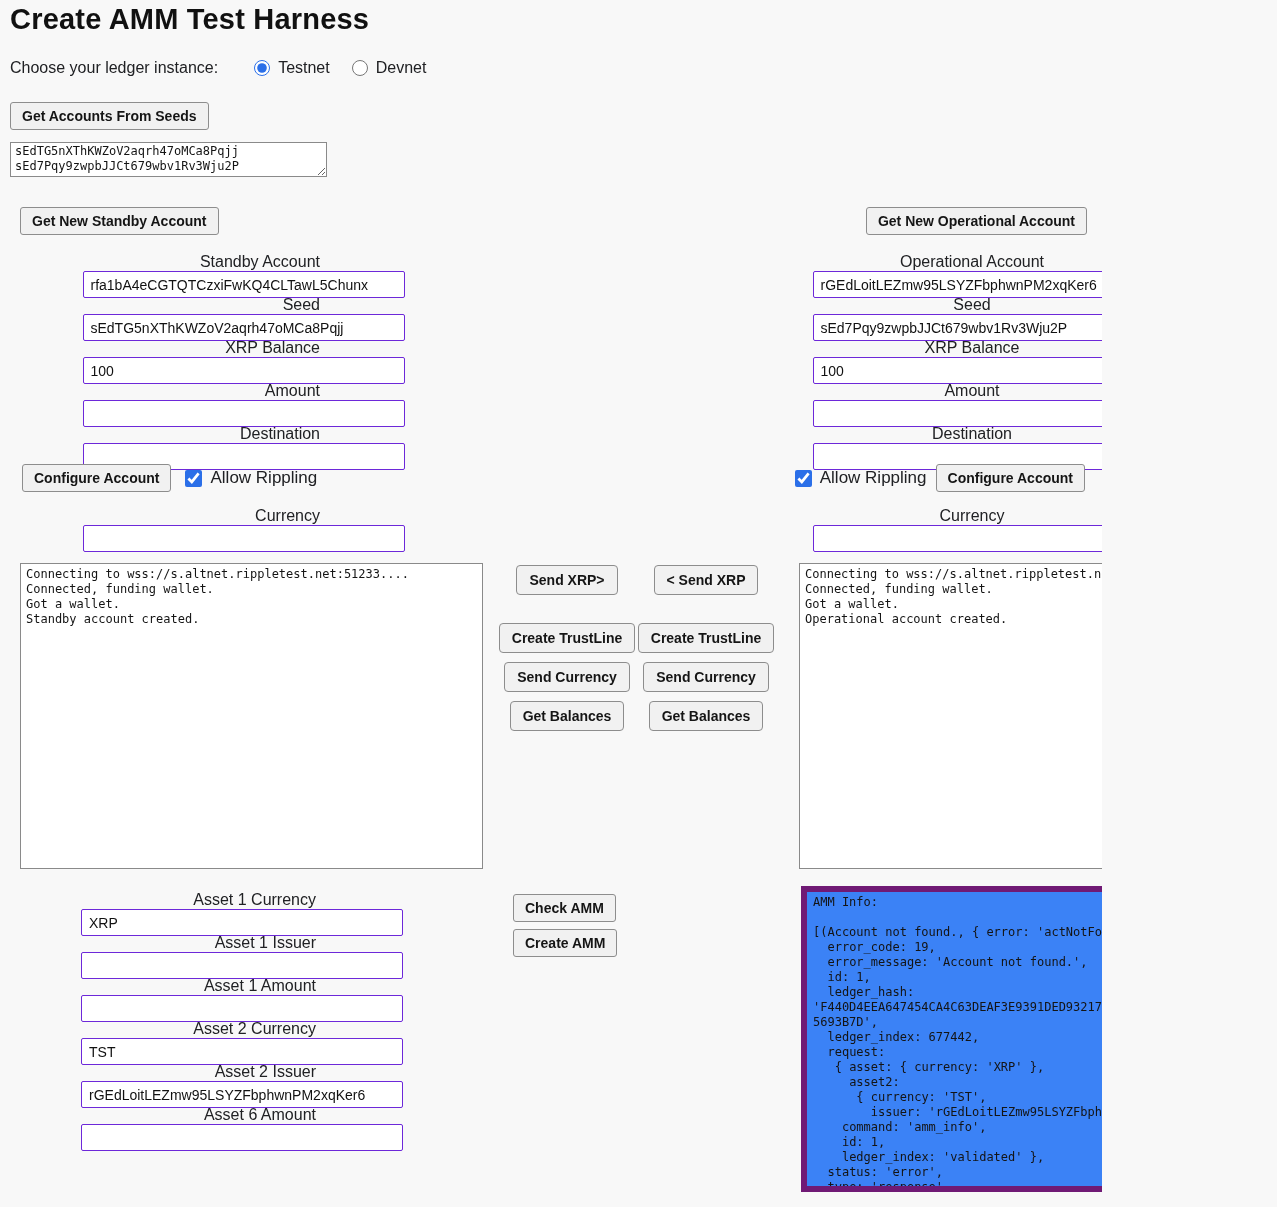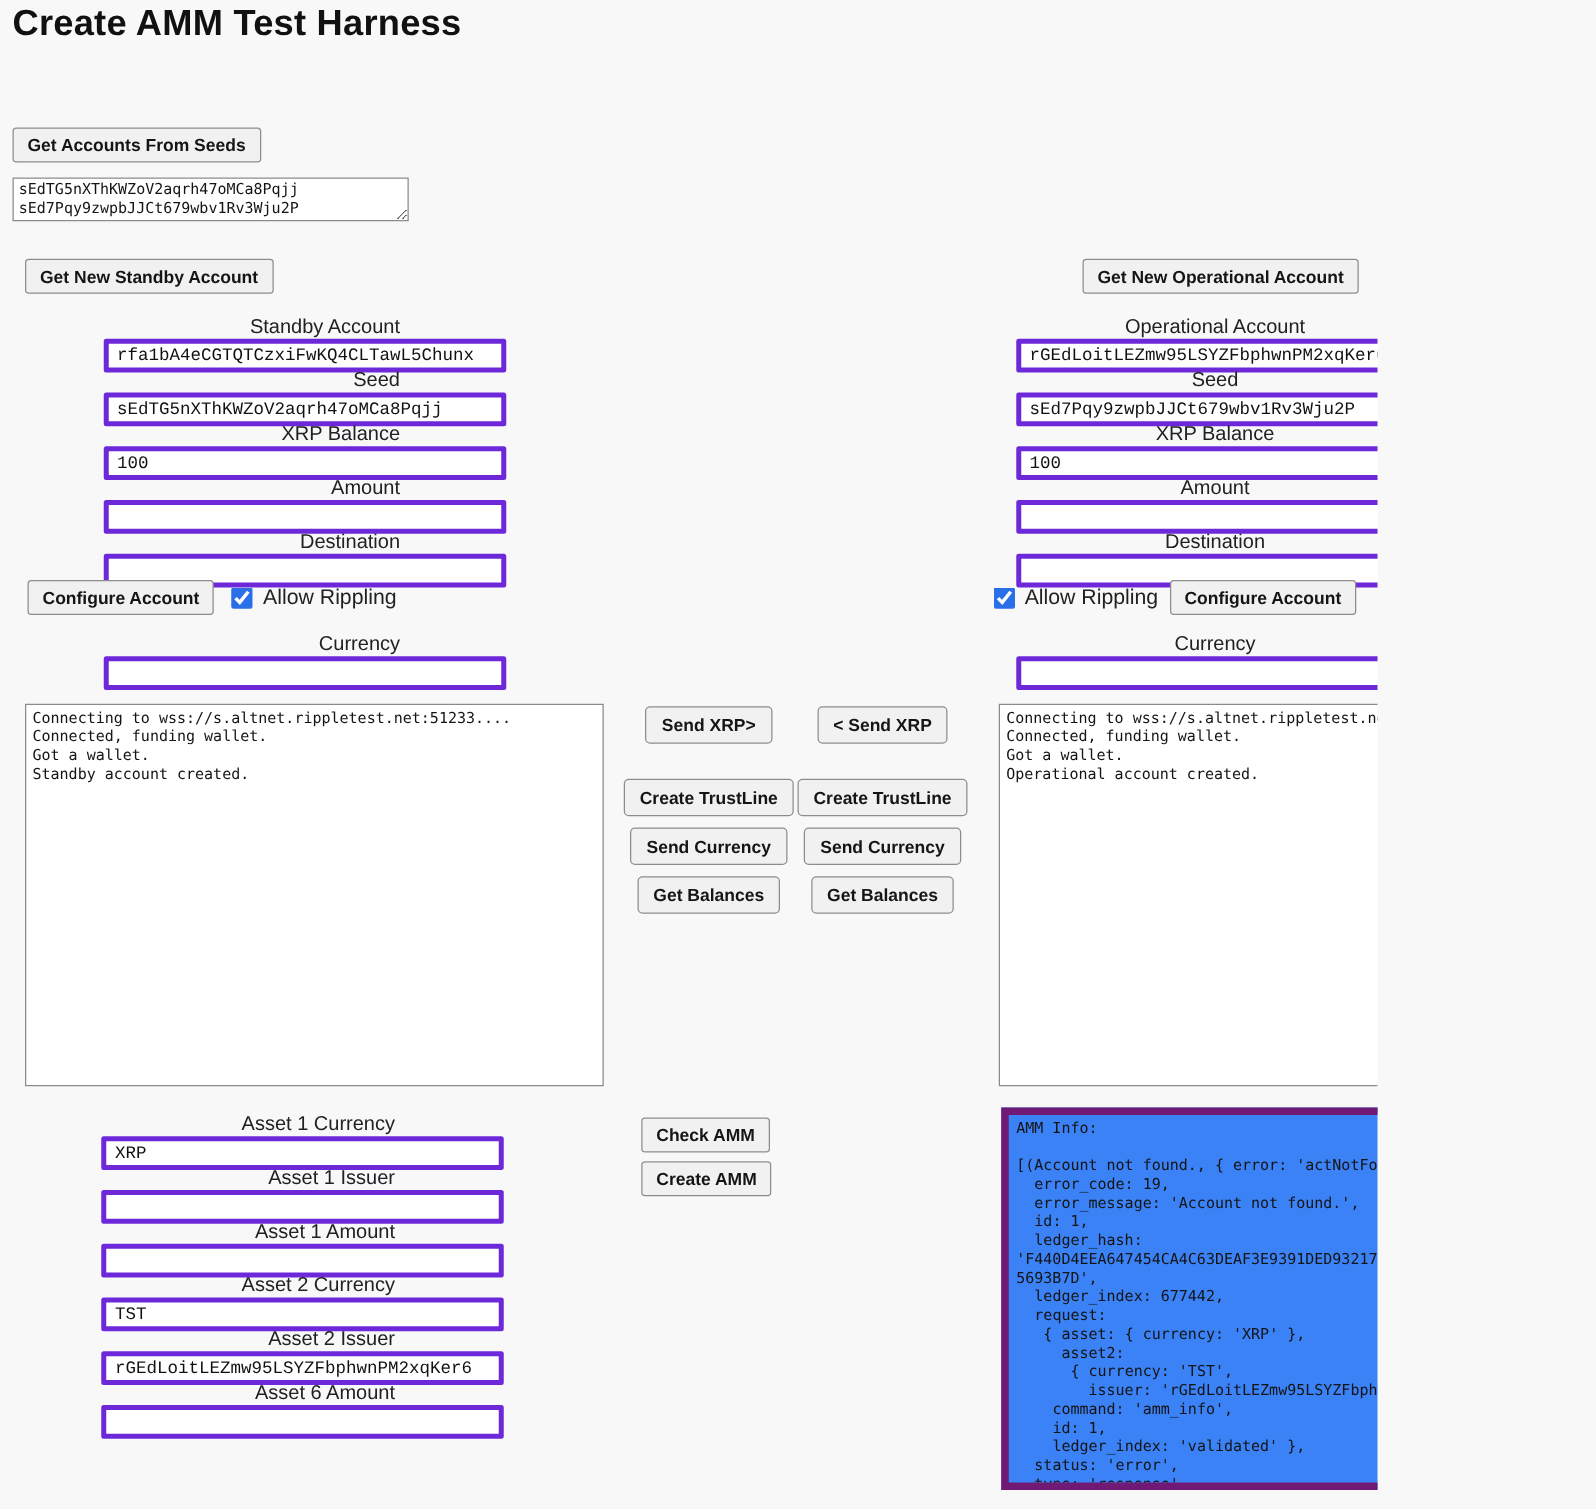--- a/index.html
+++ b/index.html
@@ -12,22 +12,22 @@
   .abs { position: absolute; }
   h1#page-title { font-size: 29px; font-weight: 700; letter-spacing: .2px; color: #111; }
   .lbl16 { font-size: 16px; color: #202124; }
   .btn {
     background: #f1f1f1; border: 1px solid #8d8d8d; border-radius: 3px;
     font-family: "Liberation Sans", sans-serif; font-weight: 600; font-size: 14px;
     color: #151515; padding: 0 11px; height: 28px; cursor: pointer; white-space: nowrap;
   }
   .btn.mid { height: 30px; padding: 0 12px; border-radius: 4px; }
   input.txt {
-    height: 27px; border: 4px solid #6d28d9; border-radius: 2px; background: #fff;
-    font-family: Liberation Mono, monospace; font-size: 14px; color: #111;
+    height: 27px; border: 1px solid #6d28d9; border-radius: 2px; background: #fff;
+    font-family: Liberation Sans, sans-serif; font-size: 14px; color: #111;
     padding: 1px 7px; width: 100%;
   }
   .field-row { position: absolute; display: flex; align-items: center; flex-direction: column; }
   .field-row .field-label { flex: none; text-align: right; padding-right: 6px; }
   .row-left  { left: 0;   width: 487px; }
   .row-left  .field-label { width: 165px; }
   .row-left  input { width: 322px; flex: none; }
   .row-right { left: 690px; width: 570px; }
   .row-right .field-label { flex: 1; }
   .row-right input { width: 325px; flex: none; }
@@ -63,20 +63,31 @@
   .tri-down { width: 0; height: 0; border-left: 4px solid transparent; border-right: 4px solid transparent; border-top: 5px solid #5a5a5a; }
   #amm-scroll-thumb { position: absolute; left: 0; top: 17px; width: 17px; height: 241px; background: #c4c4c4; }
 </style>
 </head>
 <body>
 
 <div id="app">
 
   <h1 id="page-title" class="abs" style="left:10px; top:3px;">Create AMM Test Harness</h1>
 
+  <div class="abs" style="left:10px; top:59px; display:flex; align-items:center;">
+    <span class="lbl16">Choose your ledger instance:</span>
+    <label class="radio-item lbl16" style="margin-left:36px;">
+      <input type="radio" name="ledger" checked="" style="">
+      <span>Testnet</span>
+    </label>
+    <label class="radio-item lbl16" style="margin-left:22px;">
+      <input type="radio" name="ledger" style="">
+      <span>Devnet</span>
+    </label>
+  </div>
 
   <button class="btn abs" style="left:10px; top:102px;">Get Accounts From Seeds</button>
 
   <textarea id="seeds-textarea" class="mono" spellcheck="false" style="">sEdTG5nXThKWZoV2aqrh47oMCa8Pqjj
 sEd7Pqy9zwpbJJCt679wbv1Rv3Wju2P</textarea>
 
   <button class="btn abs" style="left:20px; top:207px;">Get New Standby Account</button>
 
   <div class="field-row row-left" style="top:253px;">
     <span class="field-label lbl16">Standby Account</span>

